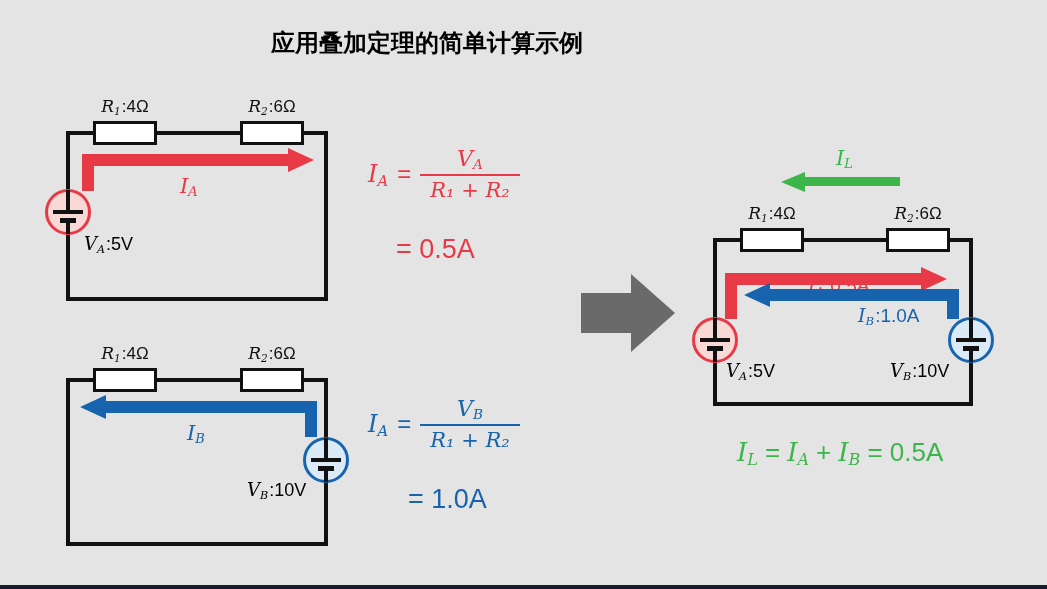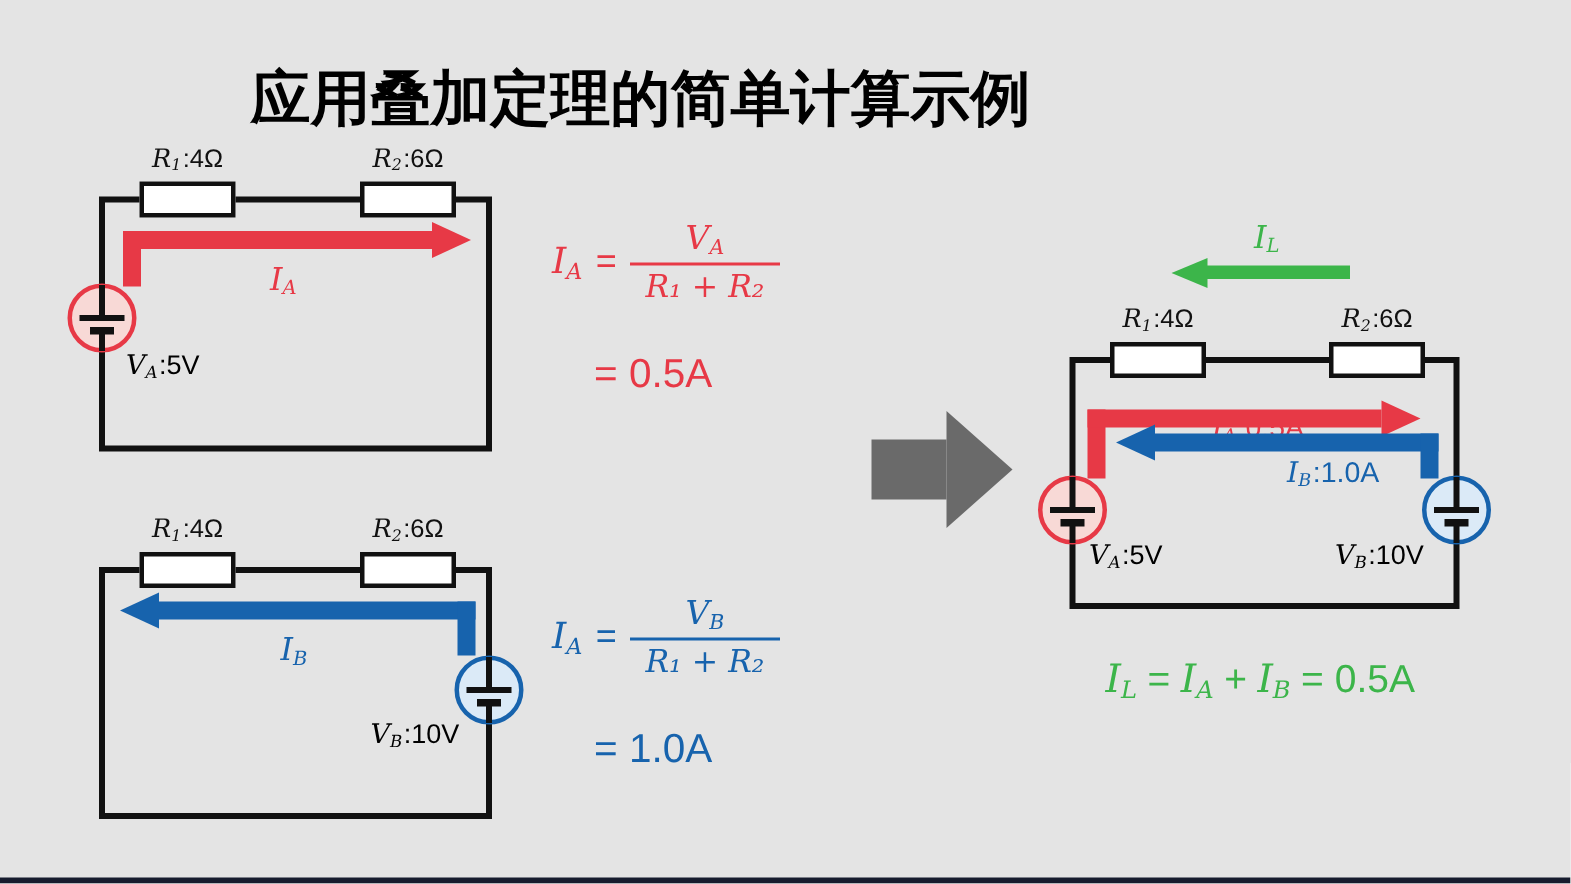--- a/index.html
+++ b/index.html
@@ -11,22 +11,22 @@
   }
   html,body{margin:0;padding:0;}
   #canvas{
     position:relative; width:1047px; height:589px;
     background:var(--bg); overflow:hidden;
     font-family:"Liberation Sans","DejaVu Sans",sans-serif;
     color:#111;
   }
   .abs{position:absolute;}
   .title{
-    left:0; top:38px; width:854px; text-align:center;
-    font-size:40px; font-weight:bold; color:#000;
+    left:0; top:27px; width:854px; text-align:center;
+    font-size:24px; font-weight:bold; color:#000;
   }
   
   .loop{border:4px solid var(--ink); box-sizing:border-box; background:transparent;}
   
   .res{width:64px; height:24px; background:#ffffff; border:3px solid var(--ink); box-sizing:border-box;}
   
   .mvar{white-space:nowrap;}
   .mvar .v{font-family:"DejaVu Serif","Liberation Serif",serif; font-style:italic;}
   .mvar sub{font-family:"DejaVu Serif","Liberation Serif",serif; font-style:italic; font-size:0.62em; vertical-align:-0.25em; line-height:1;}
   .mvar .val{font-style:normal; padding-left:1px;}
@@ -136,21 +136,21 @@
   </div>
 
   <div class="abs formula blue-t" style="left:368px;top:396px;">
     <span class="mvar"><span class="v">I</span><sub>A</sub></span>
     <span class="feq">=</span>
     <span class="frac">
       <span class="num mvar"><span class="v">V</span><sub>B</sub></span>
       <span class="den">R₁ + R₂</span>
     </span>
   </div>
-  <div class="abs fresult blue-t" style="left:396px;top:484px;">= 1.0A</div>
+  <div class="abs fresult blue-t" style="left:408px;top:484px;">= 1.0A</div>
 
   <div>
     <div class="abs" style="left:581px;top:293px;width:50px;height:40px;background:var(--gray);"></div>
     <div class="abs" style="left:631px;top:274px;width:0;height:0;border-top:39px solid transparent;border-bottom:39px solid transparent;border-left:44px solid var(--gray);"></div>
   </div>
 
   <div>
 
     <div class="abs green-t hbar" style="left:803px;top:177px;width:97px;height:9px;"></div>
     <div class="abs green-t head-l sm" style="left:781px;top:172px;"></div>

